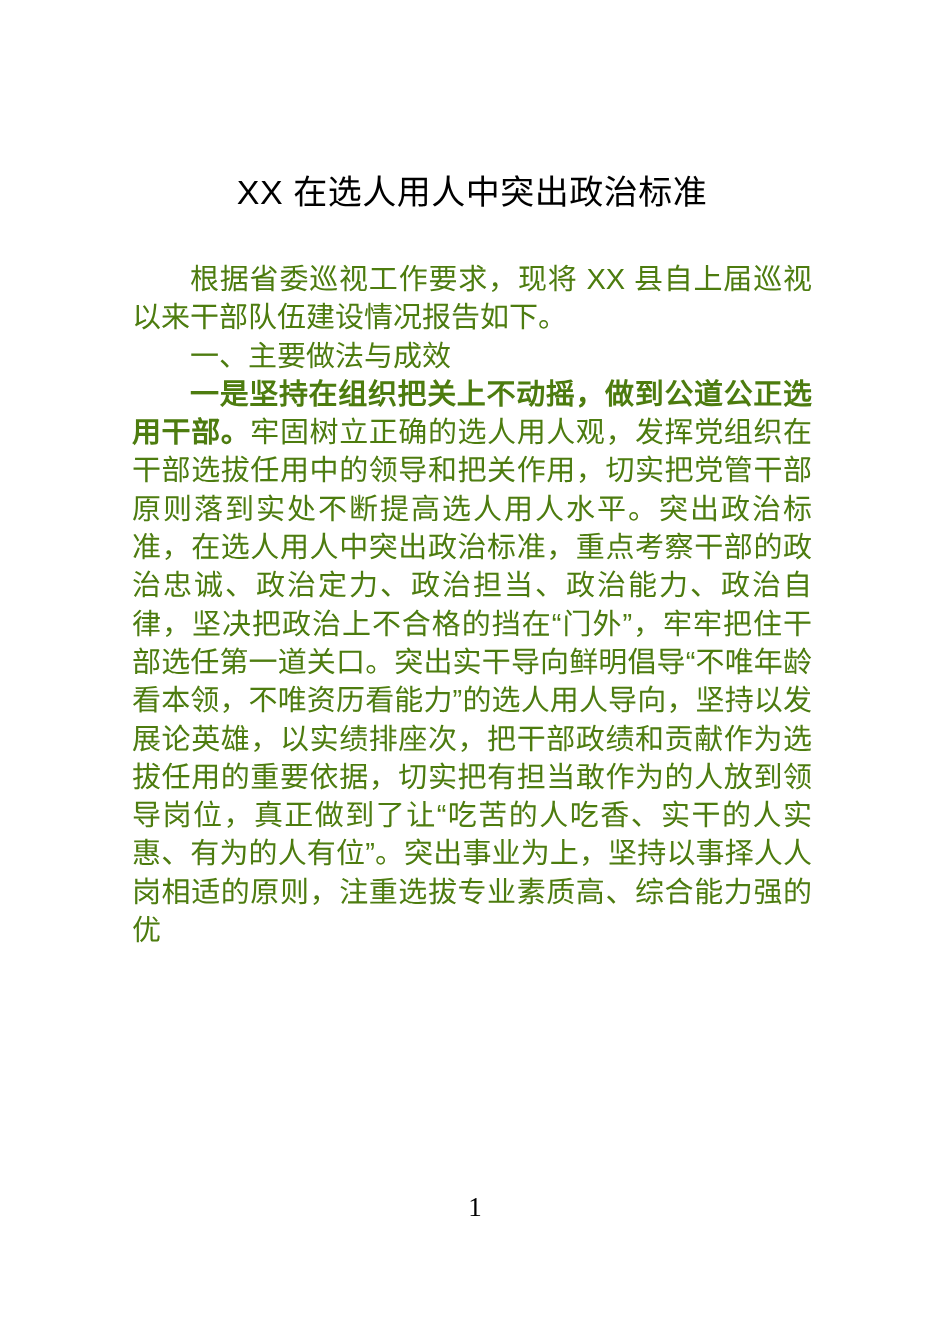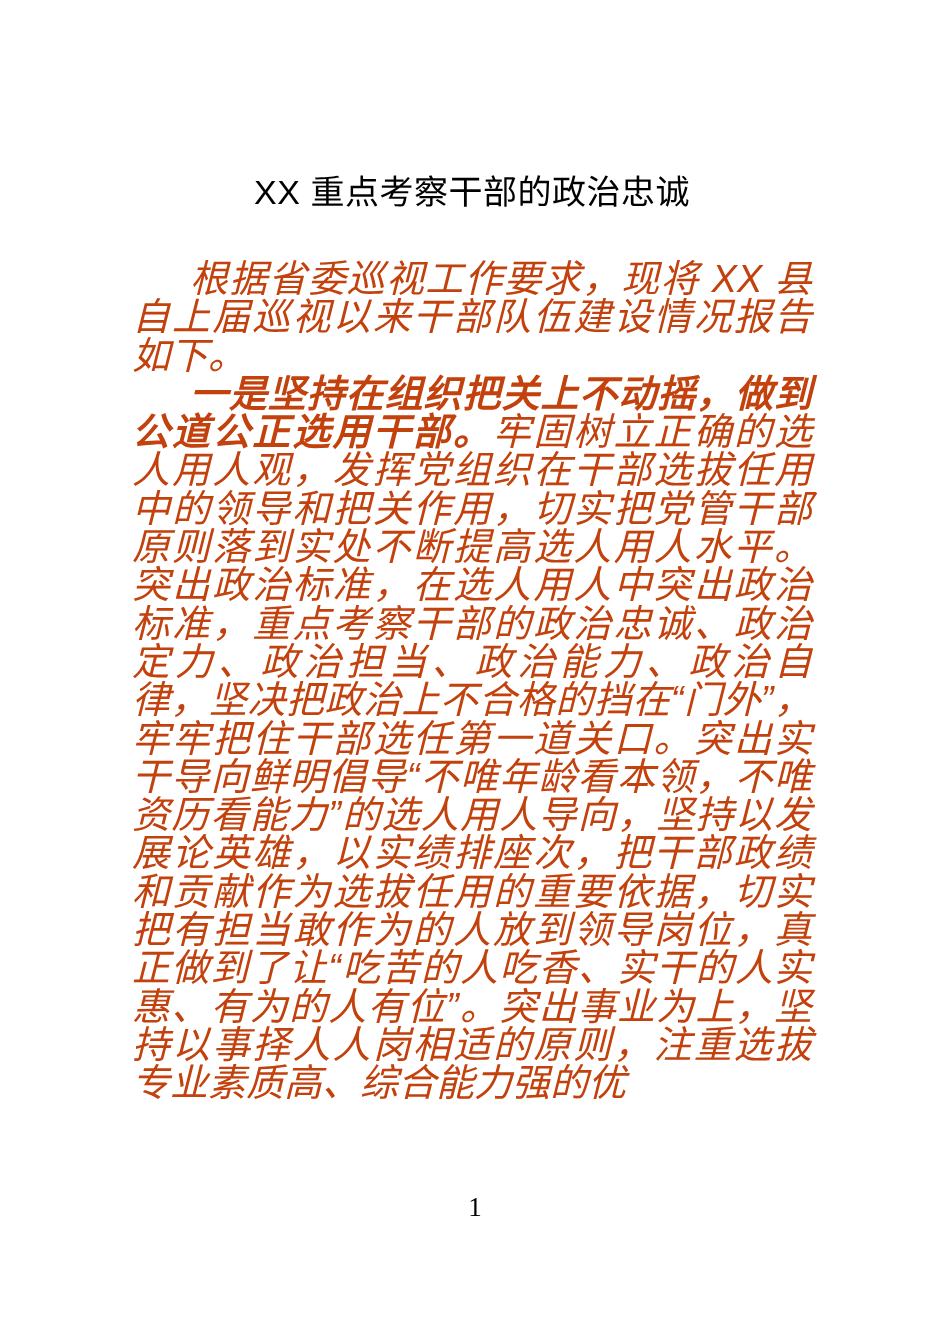--- a/index.html
+++ b/index.html
@@ -37,31 +37,30 @@
     color: #000000;
     text-align: center;
     letter-spacing: 0.5px;
     white-space: pre;
   }
 
   
   .para {
     margin: 0;
     font-family: "Liberation Sans", "DejaVu Sans", sans-serif;
-    font-size: 38px;
+    font-size: 29px;
     font-weight: 400;
     line-height: 38.3px;
-    color: #c2410c;
+    color: #4d7c0f;
     text-align: justify;
     text-justify: inter-character;
     text-indent: 58px;
     letter-spacing: 0;
     word-break: break-all;
     overflow-wrap: break-word;
-    font-style: italic;
   }
 
   .para-first {
     margin-top: 44px;
   }
 
   .para .lead {
     font-weight: 700;
   }
 
@@ -84,24 +83,25 @@
     line-height: 30px;
   }
 </style>
 </head>
 <body>
 
 <div class="page">
 
   <div class="doc-body">
 
-    <h1 class="doc-title">XX 重点考察干部的政治忠诚</h1>
+    <h1 class="doc-title">XX 在选人用人中突出政治标准</h1>
 
     <p class="para para-first">根据省委巡视工作要求，现将 XX 县自上届巡视以来干部队伍建设情况报告如下。</p>
 
+    <p class="para para-heading">一、主要做法与成效</p>
 
 
     <p class="para"><span class="lead">一是坚持在组织把关上不动摇，做到公道公正选用干部。</span><span>牢固树立正确的选人用人观，发挥党组织在干部选拔任用中的领导和把关作用，切实把党管干部原则落到实处不断提高选人用人水平。突出政治标准，在选人用人中突出政治标准，重点考察干部的政治忠诚、政治定力、政治担当、政治能力、政治自律，坚决把政治上不合格的挡在“门外”，牢牢把住干部选任第一道关口。突出实干导向鲜明倡导“不唯年龄看本领，不唯资历看能力”的选人用人导向，坚持以发展论英雄，以实绩排座次，把干部政绩和贡献作为选拔任用的重要依据，切实把有担当敢作为的人放到领导岗位，真正做到了让“吃苦的人吃香、实干的人实惠、有为的人有位”。突出事业为上，坚持以事择人人岗相适的原则，注重选拔专业素质高、综合能力强的优</span></p>
 
   </div>
 
   <div class="page-number">1</div>
 
 </div>
 

